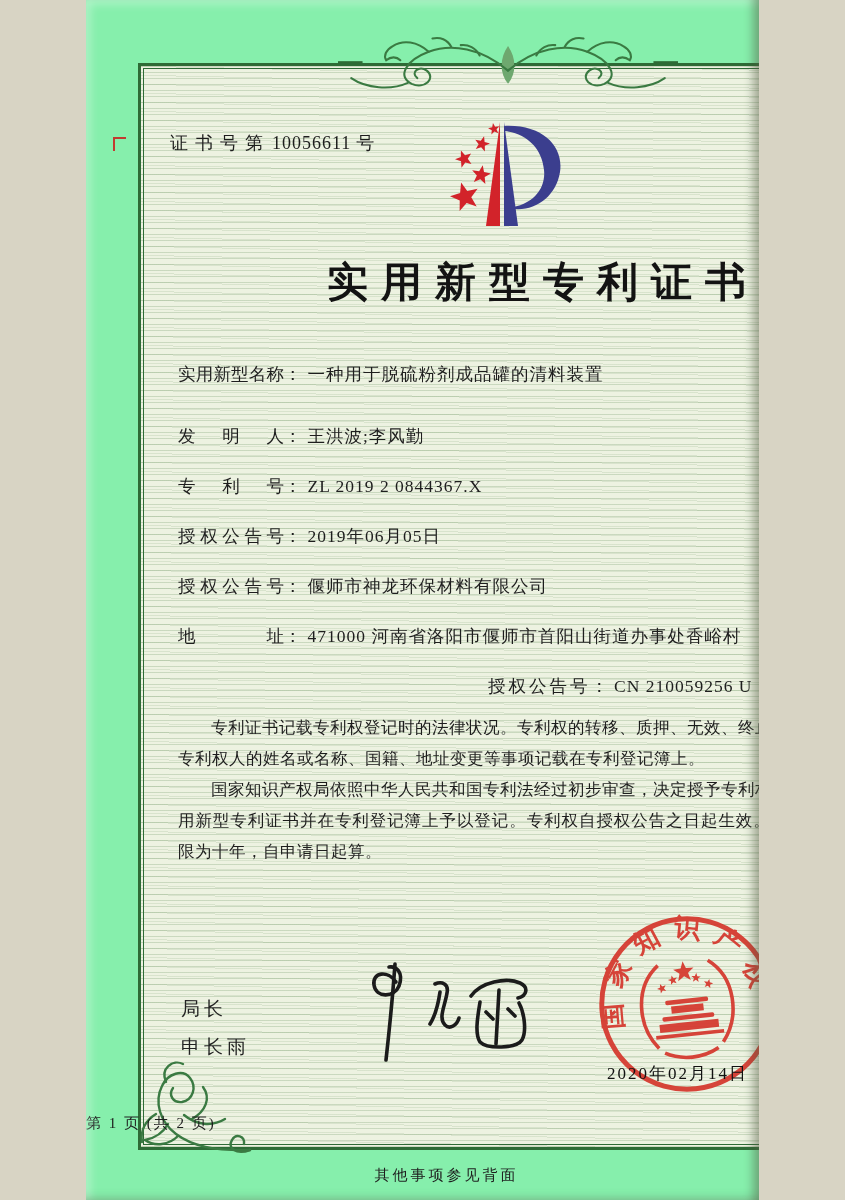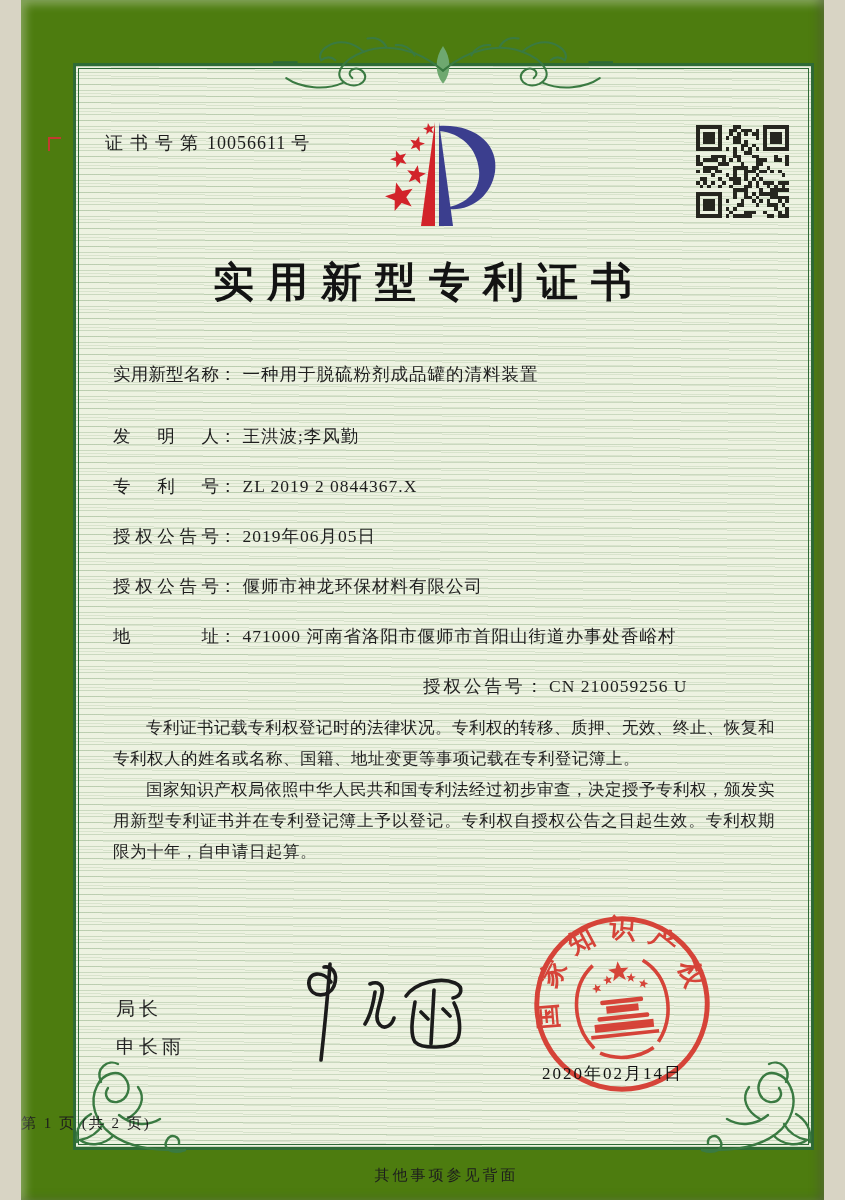--- a/index.html
+++ b/index.html
@@ -1,16 +1,16 @@
 <!DOCTYPE html>
 <html><head>
 <meta charset="utf-8">
 <style>
   html,body{margin:0;padding:0;background:#d8d4c4;}
-  .page{position:relative;width:803px;height:1200px;margin:0 auto;background:#4d7c0f;
+  .page{position:relative;width:673px;height:1200px;margin:0 auto;background:#86efac;
         overflow:hidden;font-family:"Liberation Serif","DejaVu Serif",serif;color:#222;}
   .page::after{content:"";position:absolute;inset:0;pointer-events:none;
         box-shadow:inset -12px 0 10px -6px rgba(75,85,60,.45), inset 0 -8px 10px -6px rgba(75,85,60,.30),
                    inset 4px 4px 10px rgba(255,255,255,.35);}
   
   .frame{position:absolute;left:52px;top:63px;width:741px;height:1087px;
         border:3px solid #2e6b36;box-sizing:border-box;
         background:
           repeating-linear-gradient(0deg, rgba(110,150,100,.28) 0 1px, rgba(0,0,0,0) 1px 6px),
           repeating-linear-gradient(1.2deg, rgba(110,150,100,.16) 0 1px, rgba(0,0,0,0) 1px 9px),
@@ -21,21 +21,21 @@
   .corner-bl{left:46px;top:1058px;width:120px;height:100px;}
   .corner-br{left:679px;top:1058px;width:120px;height:100px;transform:scaleX(-1);}
   .reg-mark{position:absolute;left:27px;top:137px;width:11px;height:12px;
         border-top:2px solid #c23b30;border-left:2px solid #c23b30;}
   .cert-no{position:absolute;left:84px;top:131px;font-size:18px;color:#1d1d1d;}
   .cert-no .pre{letter-spacing:7px;}
   .cert-no .digits{letter-spacing:1px;margin-left:2px;}
   .cert-no .suf{margin-left:5px;}
   .logo{left:352px;top:120px;width:132px;height:112px;}
   .qr{left:675px;top:125px;width:93px;height:93px;}
-  .title{position:absolute;left:0;right:0;top:255px;margin:0;text-align:center;
+  .title{position:absolute;left:0;right:0;top:255px;margin:0;text-align:right;
         font-size:41px;font-weight:bold;color:#131313;letter-spacing:13px;text-indent:13px;}
   .row{position:absolute;left:92px;font-size:17.5px;white-space:nowrap;color:#1e1e1e;}
   .flabel{display:inline-block;width:106px;text-align:justify;text-align-last:justify;vertical-align:bottom;}
   .fvalue{margin-left:6px;letter-spacing:1px;}
   .grant-no{position:absolute;left:402px;top:674px;font-size:17.5px;white-space:nowrap;color:#1e1e1e;}
   .grant-no .glabel{letter-spacing:3px;}
   .paras{position:absolute;left:92px;top:712px;width:662px;font-size:16.5px;line-height:31px;color:#1d1d1d;}
   .paras p{margin:0;text-indent:2em;text-align:justify;letter-spacing:.5px;}
   .bureau-title{position:absolute;left:95px;top:996px;font-size:19px;letter-spacing:4px;}
   .bureau-name{position:absolute;left:95px;top:1034px;font-size:19px;letter-spacing:4px;text-align:right;}

